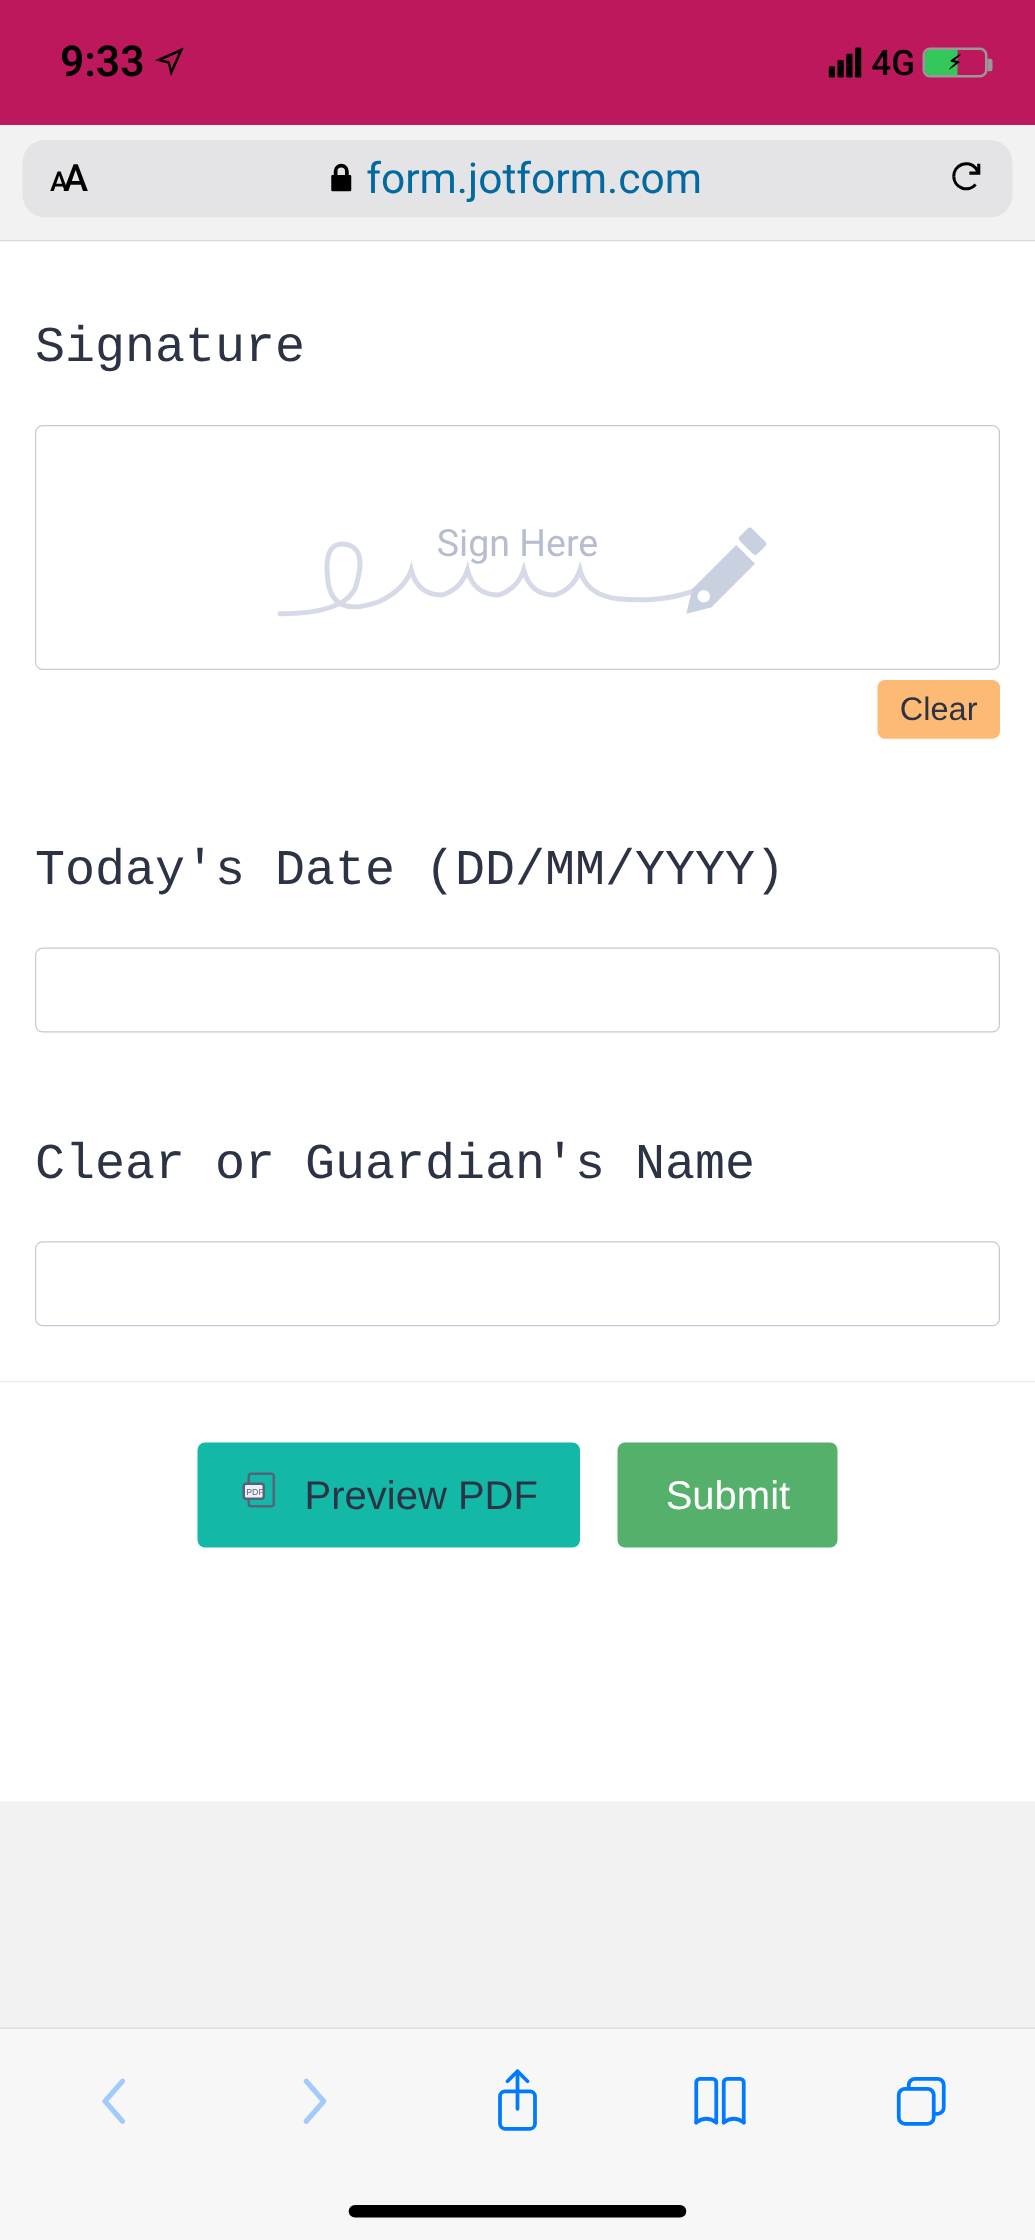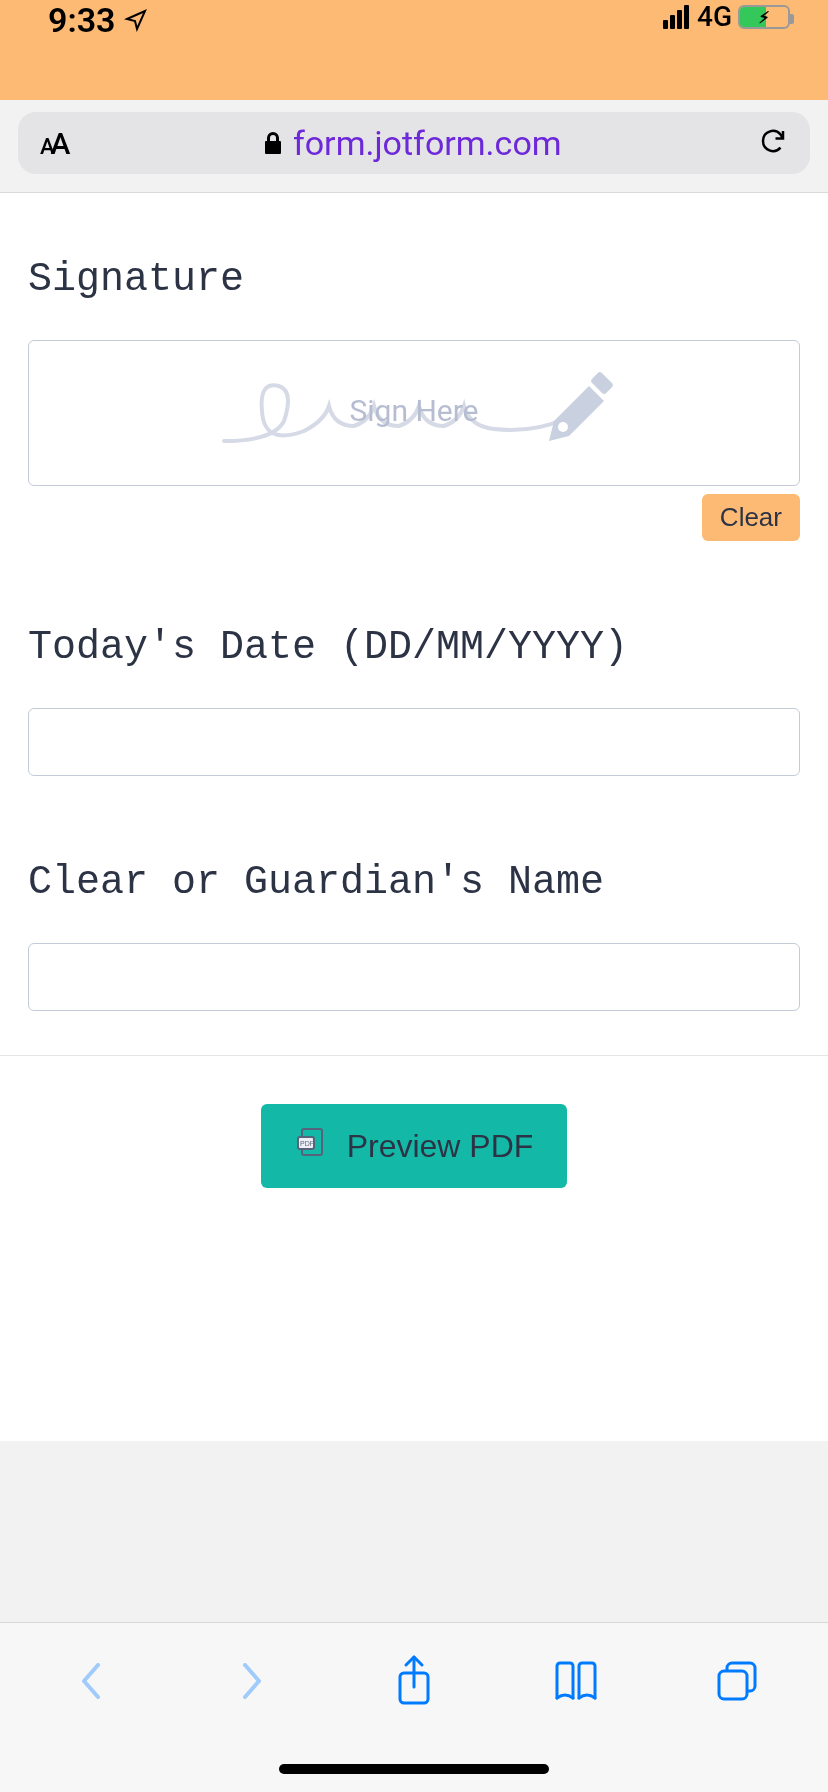--- a/index.html
+++ b/index.html
@@ -1,38 +1,38 @@
 <!DOCTYPE html>
 <html><head>
 <meta charset="utf-8">
 <style>
   * { box-sizing: border-box; margin: 0; padding: 0; }
   html, body { width: 828px; height: 1792px; font-family: -apple-system, BlinkMacSystemFont, "Segoe UI", Roboto, Helvetica, Arial, sans-serif; background: #f2f2f2; overflow: hidden; }
-  .status-bar { height: 100px; display: flex; align-items: flex-start; justify-content: space-between; padding: 0 38px 0 48px; font-size: 34px; font-weight: 600; background: #fdba74; }
+  .status-bar { height: 100px; display: flex; align-items: center; justify-content: space-between; padding: 0 38px 0 48px; font-size: 34px; font-weight: 600; background: #be185d; }
   .status-left { display: flex; align-items: center; gap: 8px; }
   .status-right { display: flex; align-items: center; gap: 6px; }
   .cell-bars { display: inline-flex; align-items: flex-end; gap: 2px; }
   .cell-bars span { width: 5px; background: #000; border-radius: 1px; }
   .cell-bars span:nth-child(1){height:9px;} .cell-bars span:nth-child(2){height:14px;} .cell-bars span:nth-child(3){height:19px;} .cell-bars span:nth-child(4){height:24px;}
   .net-label { font-size: 28px; font-weight: 500; margin-left: 2px; }
   .battery { width: 52px; height: 24px; border: 2px solid #999; border-radius: 6px; position: relative; display: flex; align-items: center; }
   .battery::after { content:""; position:absolute; right:-6px; top:7px; width:4px; height:10px; background:#999; border-radius:0 2px 2px 0; }
   .battery-fill { width: 55%; height: 100%; background: #34c759; border-radius: 4px 0 0 4px; }
   .battery-bolt { position:absolute; left:50%; top:50%; transform:translate(-50%,-50%); font-size:16px; color:#000; }
   .address-wrap { padding: 12px 18px 18px; background: #f2f2f2; }
   .address-bar { height: 62px; background: #e4e4e6; border-radius: 18px; display: flex; align-items: center; padding: 0 22px; }
   .aa-btn { font-size: 30px; font-weight: 500; letter-spacing: -4px; }
   .aa-btn .small-a { font-size: 22px; }
-  .addr-center { flex:1; display:flex; align-items:center; justify-content:center; gap:10px; font-size:34px; color:#6d28d9; }
+  .addr-center { flex:1; display:flex; align-items:center; justify-content:center; gap:10px; font-size:34px; color:#0369a1; }
   .lock-icon { width:20px; height:24px; }
   .reload-icon { width:30px; height:30px; }
   .content { background: #fff; height: 1249px; overflow: hidden; border-top: 1px solid #d9d9d9; }
   .form-area { padding: 64px 28px 0; }
   .field-label { font-size: 40px; font-weight: 500; color: #2c3345; margin-bottom: 38px; font-family: Liberation Mono, monospace; }
-  .signature-box { width: 100%; height: 146px; border: 1px solid #c3cad8; border-radius: 6px; display:flex; align-items:center; justify-content:center; position:relative; background:#fff; }
+  .signature-box { width: 100%; height: 196px; border: 1px solid #c3cad8; border-radius: 6px; display:flex; align-items:center; justify-content:center; position:relative; background:#fff; }
   .sign-placeholder { position:absolute; top:50%; left:50%; transform:translate(-50%,-58%); text-align:center; }
   .sign-text { font-size: 30px; color: #b6bdd0; font-weight:400; position:relative; z-index:2; }
   .clear-row { display:flex; justify-content:flex-end; margin-top:8px; }
   .clear-btn { background:#fdba74; color:#2c3345; font-size:26px; padding:8px 18px; border-radius:6px; border:none; }
   .field-block { margin-top: 84px; }
   .text-input { width:100%; height:68px; border:1px solid #c3cad8; border-radius:6px; font-size:28px; padding:0 16px; background:#fff; }
   .divider { height:1px; background:#e5e5e5; margin-top: 44px; }
   .actions-row { display:flex; justify-content:center; gap:30px; padding: 48px 0 64px; background:#fff; }
   .preview-btn { display:flex; align-items:center; gap:18px; background:#14b8a6; border:none; border-radius:6px; padding: 0 34px; height:84px; font-size:32px; color:#2c3345; font-weight:400; }
   .submit-btn { background:#55b06b; color:#fff; border:none; border-radius:6px; height:84px; width:176px; font-size:32px; font-weight:400; }
@@ -133,20 +133,21 @@
     <button class="preview-btn">
       <span>
         <svg width="34" height="34" viewBox="0 0 34 34" fill="none" stroke="#57637a" stroke-width="2">
           <rect x="7" y="4" width="20" height="26" rx="2"></rect>
           <rect x="3" y="12" width="16" height="12" rx="2" fill="#eef0f5"></rect>
           <text x="5" y="21" font-size="7" fill="#57637a" stroke="none" font-family="Arial">PDF</text>
         </svg>
       </span>
       <span>Preview PDF</span>
     </button>
+    <button class="submit-btn">Submit</button>
   </div>
 </div>
 
 <div class="bottom-bar">
   <div class="bb-btn disabled">
     <svg width="30" height="48" viewBox="0 0 30 48" fill="none" stroke="#007aff" stroke-width="4" stroke-linecap="round" stroke-linejoin="round">
         <polyline points="22,8 8,24 22,40"></polyline>
       </svg>
   </div>
   <div class="bb-btn disabled">

